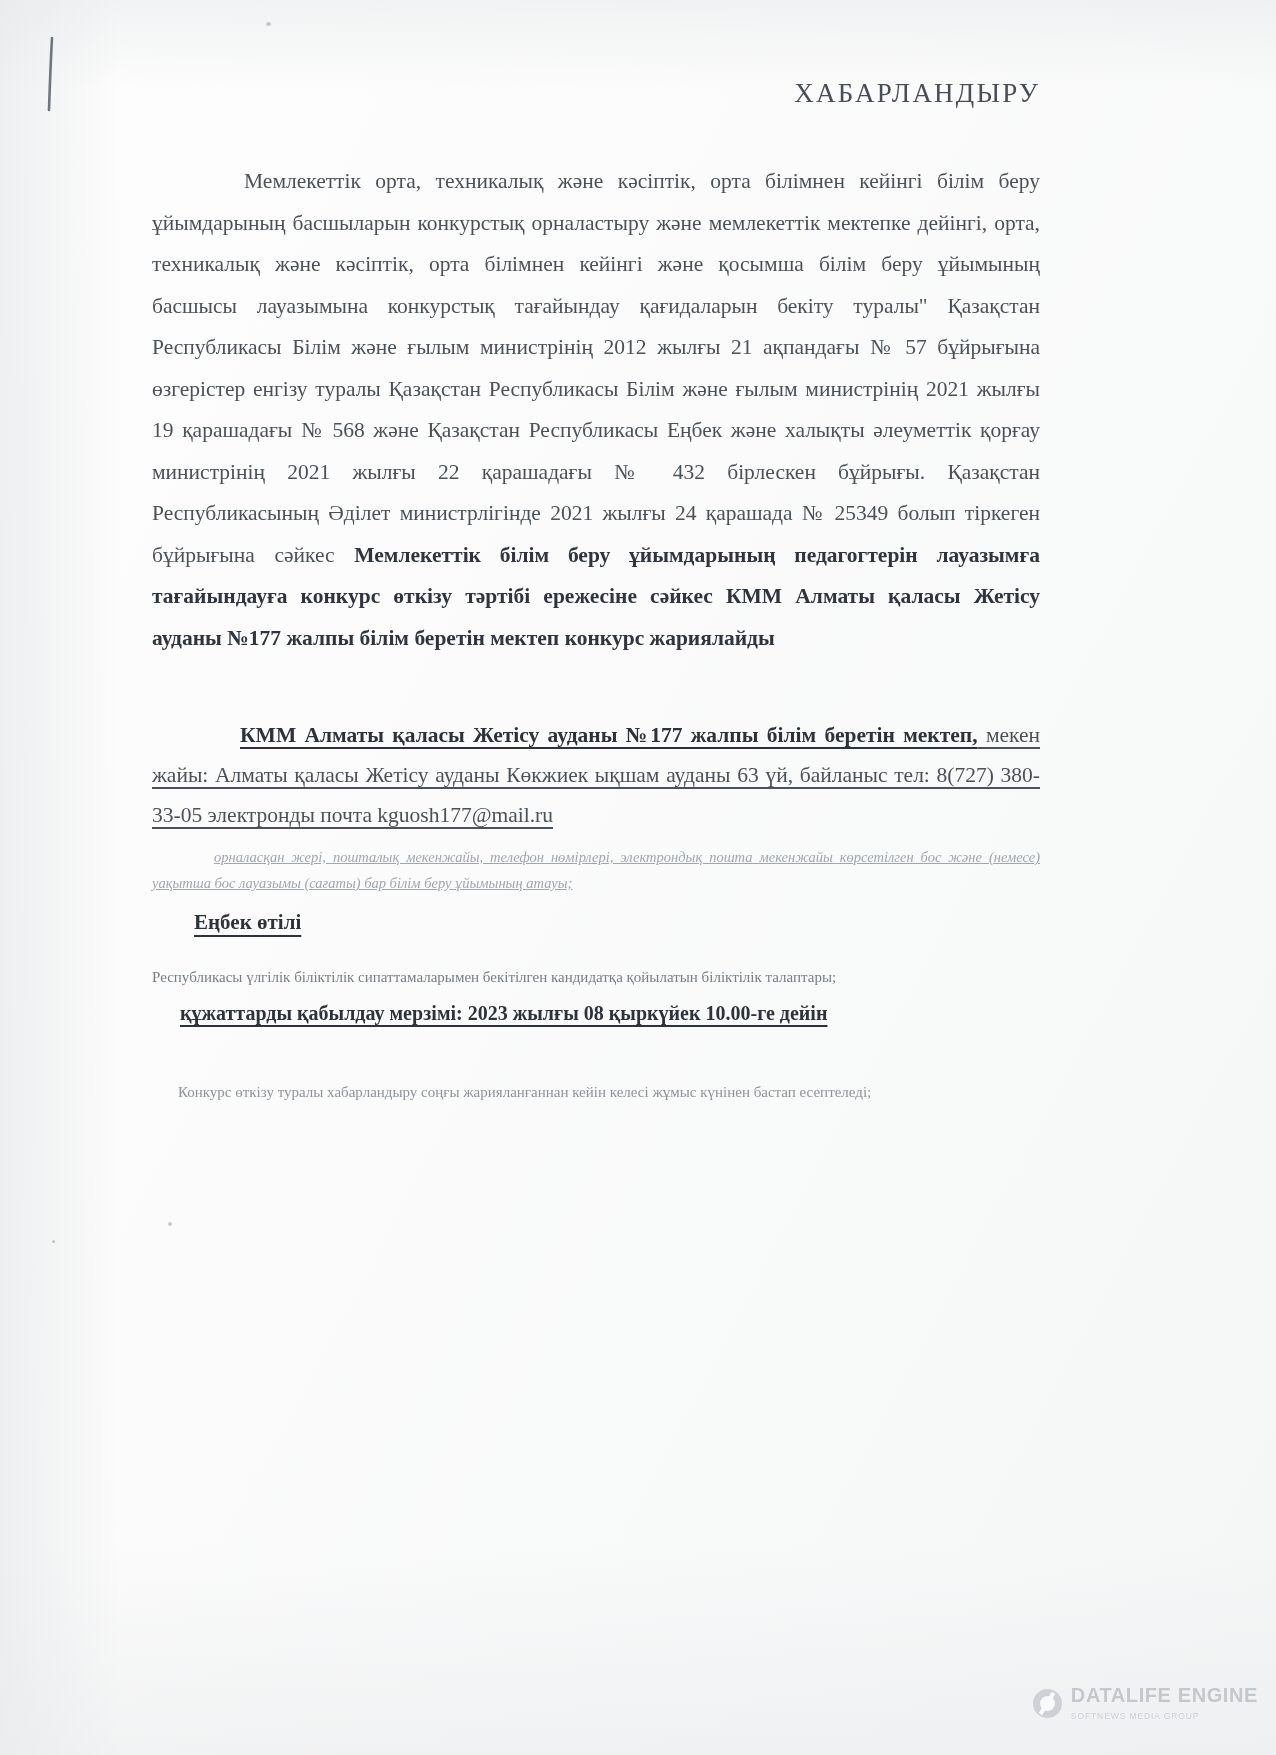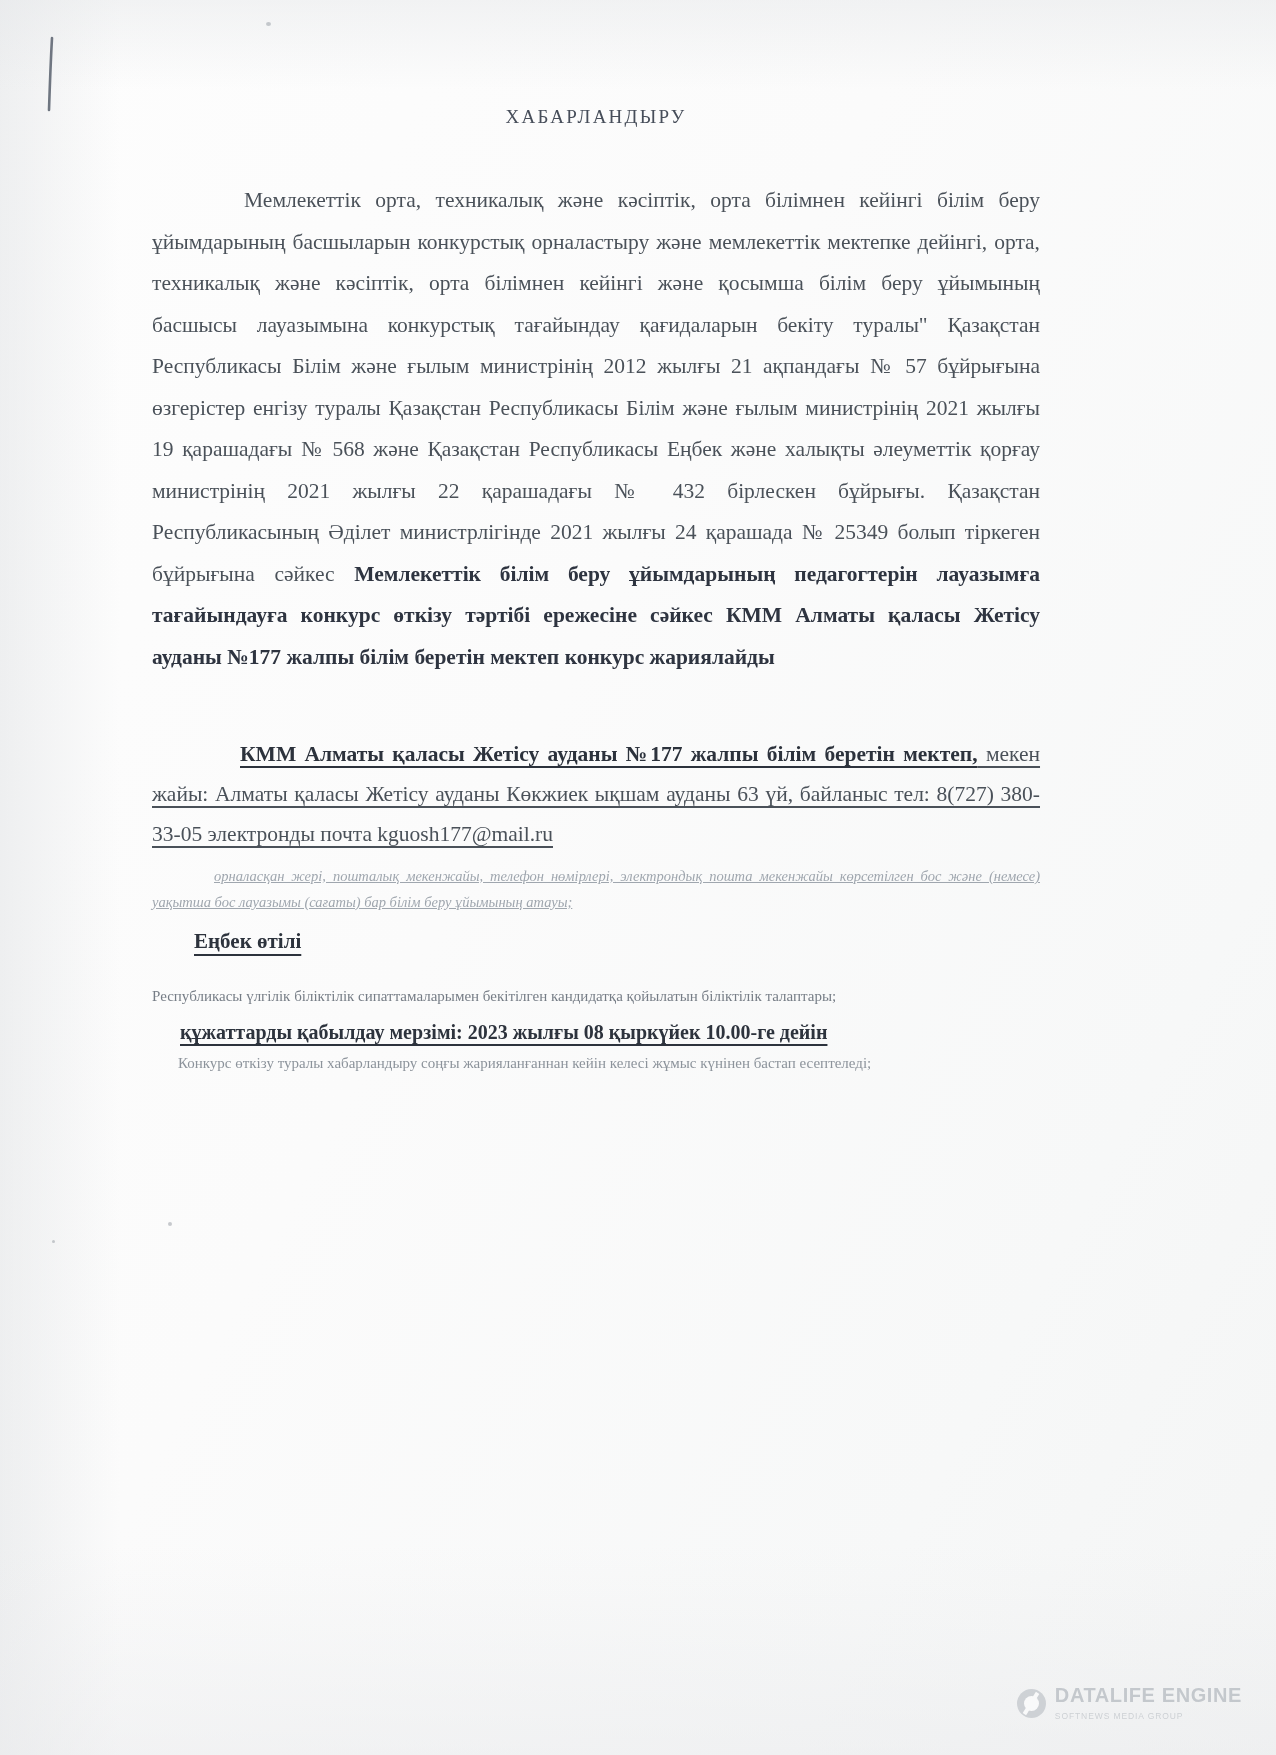--- a/index.html
+++ b/index.html
@@ -61,25 +61,25 @@
   }
 
   .content {
     position: absolute;
     left: 152px;
     top: 0;
     width: 888px;
   }
 
   .doc-title {
-    text-align: center;
-    font-size: 19px;
+    text-align: right;
+    font-size: 27px;
     letter-spacing: 2.2px;
     color: #474e5a;
-    margin-top: 106px;
+    margin-top: 78px;
     font-weight: 400;
   }
 
   .body-par {
     margin-top: 52px;
     font-size: 21.5px;
     line-height: 41.5px;
     text-align: justify;
     text-indent: 92px;
     color: #4a5159;
@@ -164,31 +164,32 @@
     font-size: 20px;
     line-height: 36px;
     font-weight: 700;
     color: #2d333d;
     text-decoration: underline;
     text-underline-offset: 5px;
     text-indent: 28px;
   }
 
   .footer-note {
+    margin-top: 48px;
     font-size: 15px;
     line-height: 26px;
     color: #8c939b;
     text-align: justify;
     text-indent: 26px;
   }
 
   
   .watermark {
     position: absolute;
-    right: 34px;
+    right: 18px;
     bottom: 34px;
     display: flex;
     align-items: center;
     gap: 9px;
     opacity: .62;
     justify-content: flex-end;
   }
   .wm-logo {
     width: 29px; height: 29px;
     border-radius: 50%;

